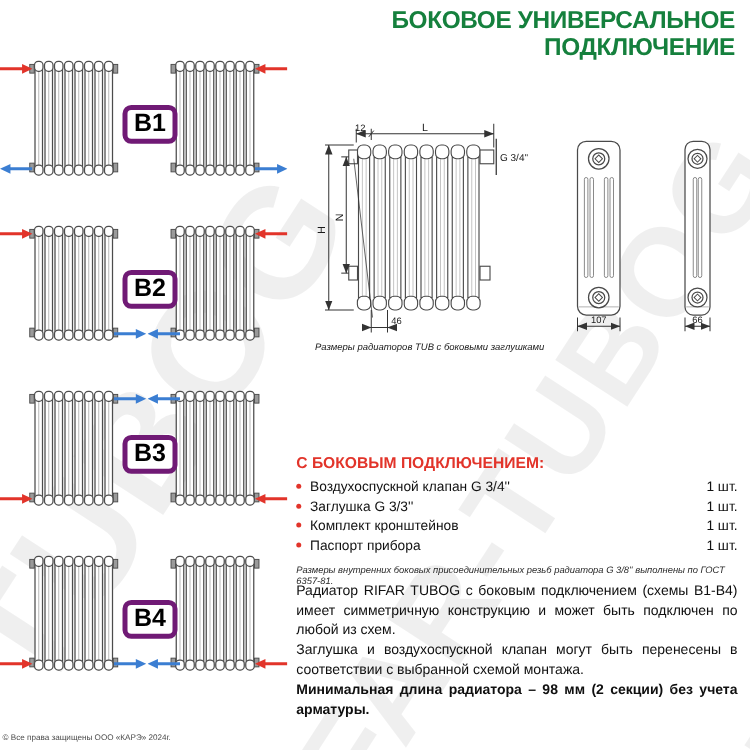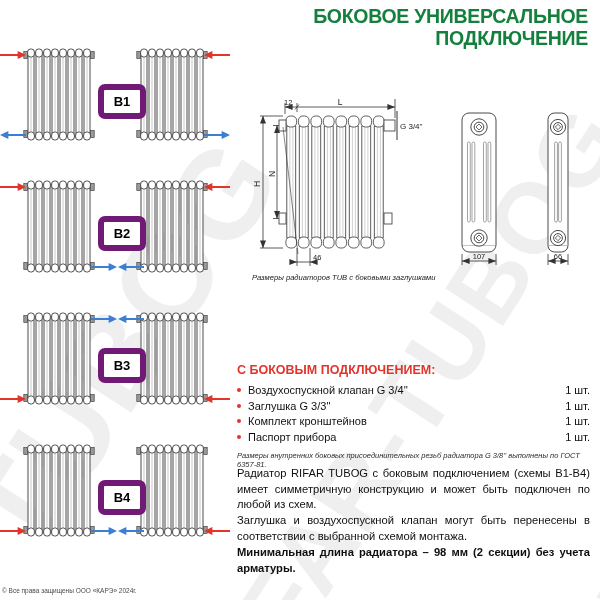--- a/index.html
+++ b/index.html
@@ -12,22 +12,22 @@
   .wm2{font-size:100px;left:165px;top:690px;transform:rotate(-57deg);}
   .wm3{font-size:115px;left:430px;top:820px;transform:rotate(-57deg);}
   .content{position:absolute;inset:0;z-index:1;}
   
   .title{position:absolute;right:12px;top:6px;text-align:right;font-weight:900;
          font-size:19.5px;line-height:1.12;letter-spacing:-0.3px;color:#15803d;}
   
   .scheme-row{position:absolute;left:0;width:240px;height:101px;}
   .rad{position:absolute;top:2px;overflow:visible;}
   .slabel{position:absolute;left:98px;top:40px;width:36px;height:23px;background:#fff;
-          border:6px solid #701a75;border-radius:7px;display:flex;align-items:center;
-          justify-content:center;font-size:13px;font-weight:900;color:#000;}
+          border:4px solid #701a75;border-radius:7px;display:flex;align-items:center;
+          justify-content:center;font-size:20px;font-weight:900;color:#000;}
   .arrow{position:absolute;width:26px;height:10px;}
   .red{color:#e2342a;}
   .blue{color:#3b7ed2;}
   .flip{transform:scaleX(-1);}
   
   .drawing{position:absolute;left:250px;top:96px;}
   
   .package{position:absolute;left:237px;top:360px;width:353px;}
   .pk-h1{font-size:12.5px;font-weight:bold;color:#0d0d0d;}
   .pk-h2{font-size:12.5px;font-weight:bold;color:#e2342a;margin-top:3px;}

